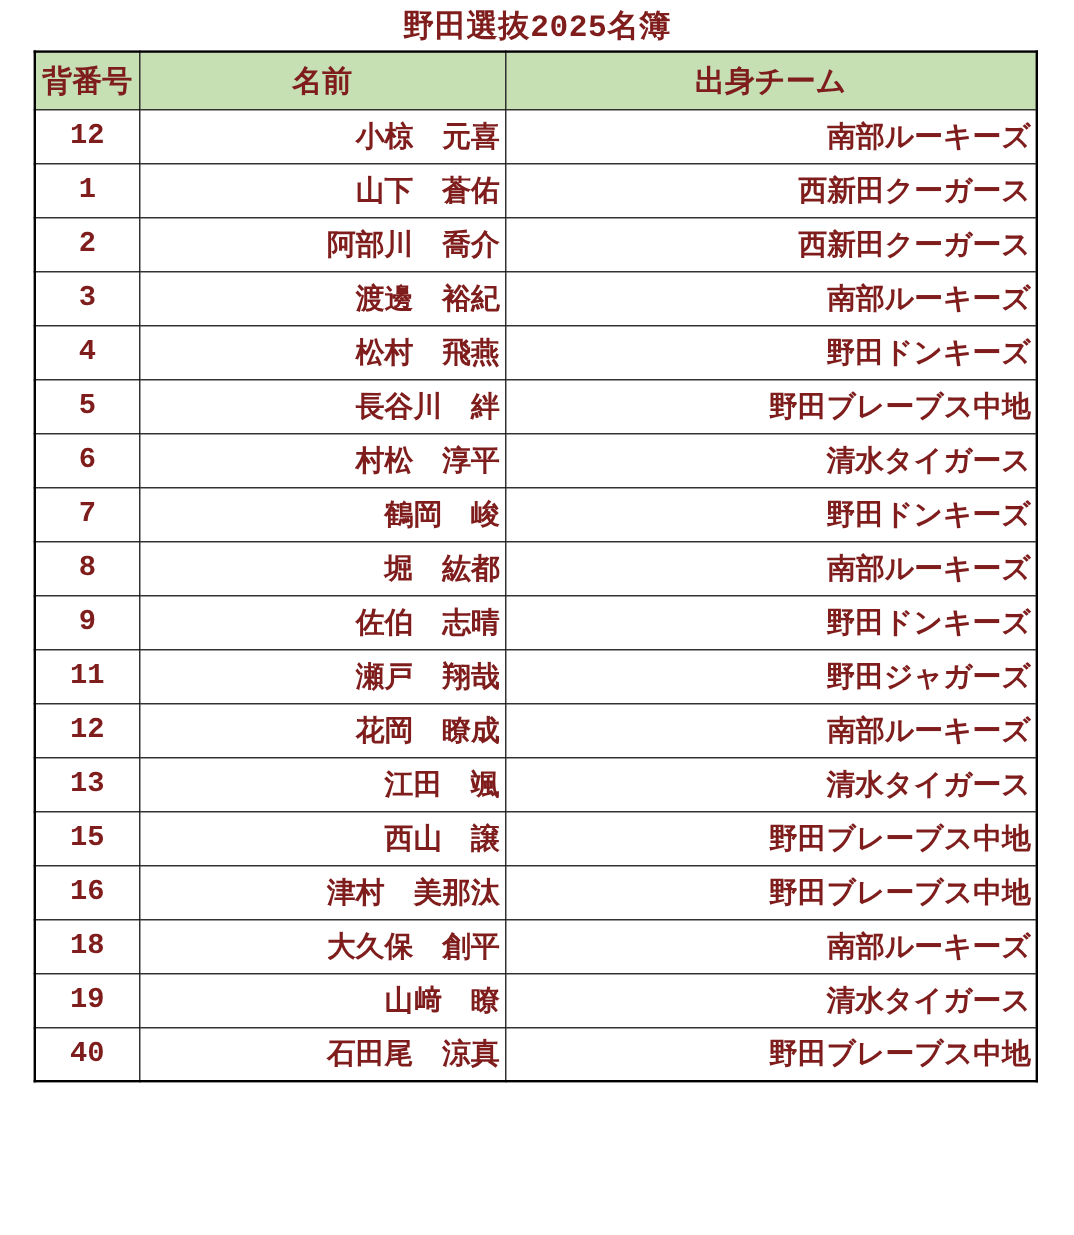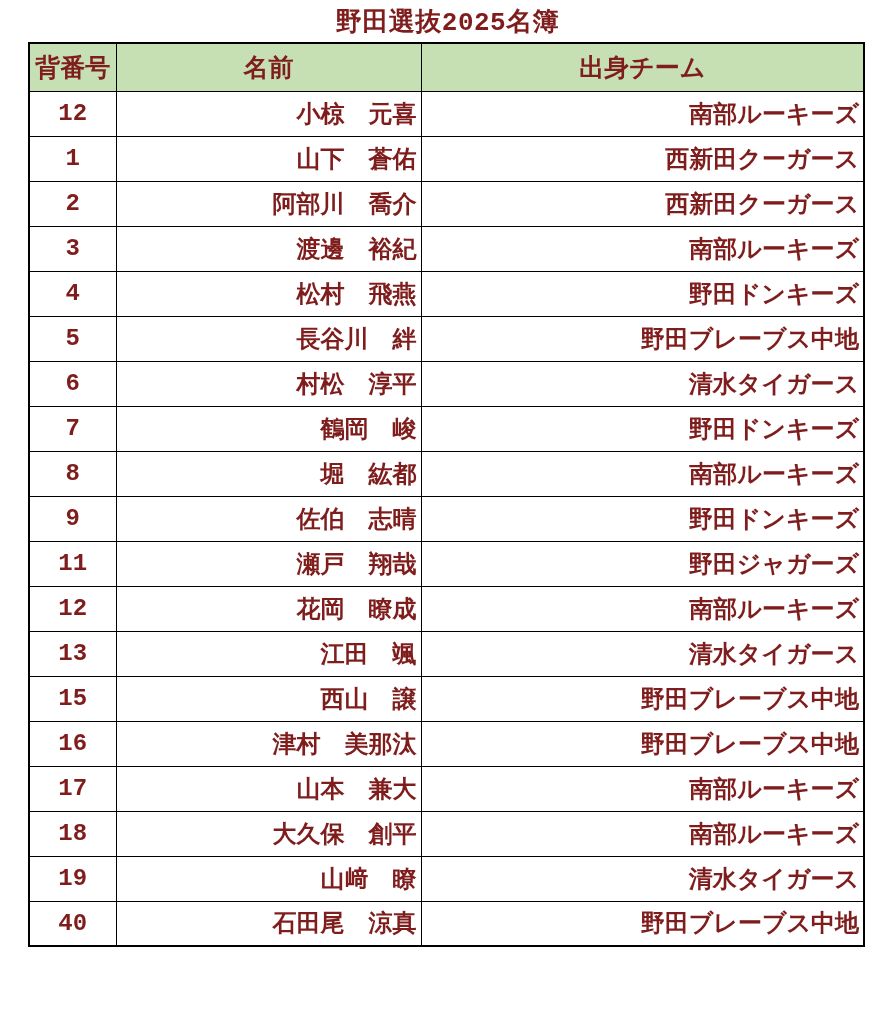--- a/index.html
+++ b/index.html
@@ -155,25 +155,20 @@
           <td class="num">15</td>
           <td class="name">西山　譲</td>
           <td class="team">野田ブレーブス中地</td>
         </tr>
         <tr>
           <td class="num">16</td>
           <td class="name">津村　美那汰</td>
           <td class="team">野田ブレーブス中地</td>
         </tr>
         <tr>
-          <td class="num">17</td>
-          <td class="name">山本　兼大</td>
-          <td class="team">南部ルーキーズ</td>
-        </tr>
-        <tr>
           <td class="num">18</td>
           <td class="name">大久保　創平</td>
           <td class="team">南部ルーキーズ</td>
         </tr>
         <tr>
           <td class="num">19</td>
           <td class="name">山﨑　瞭</td>
           <td class="team">清水タイガース</td>
         </tr>
         <tr>

